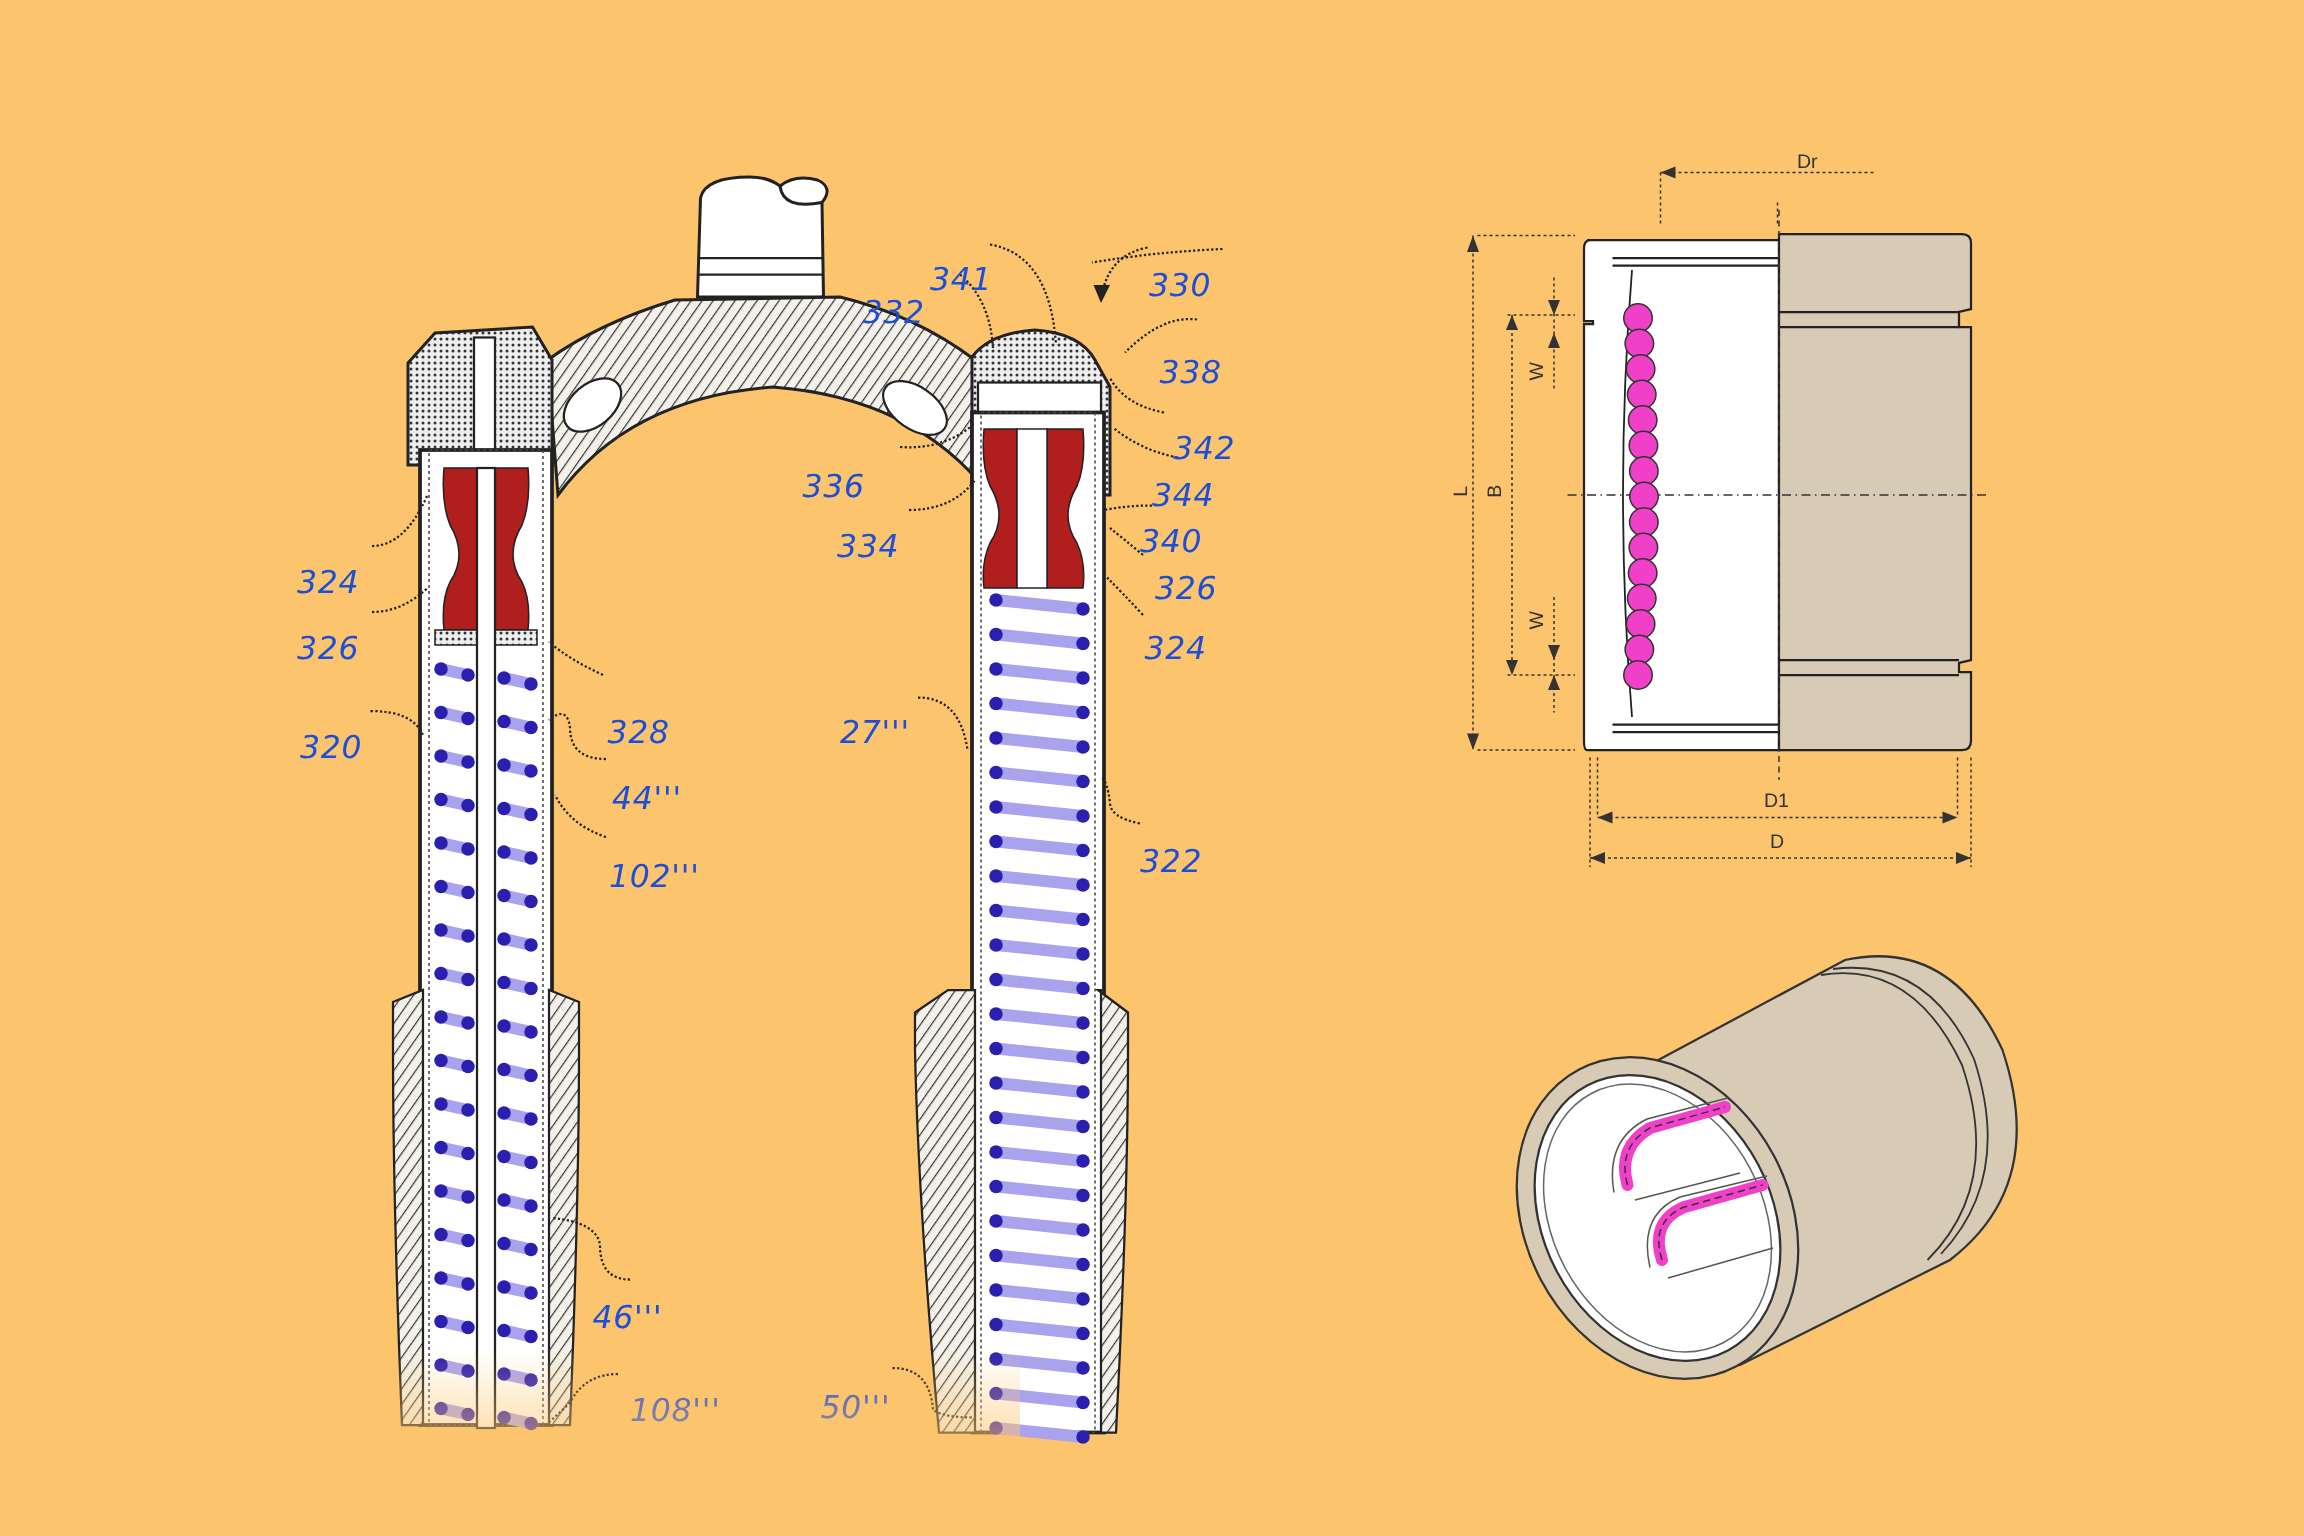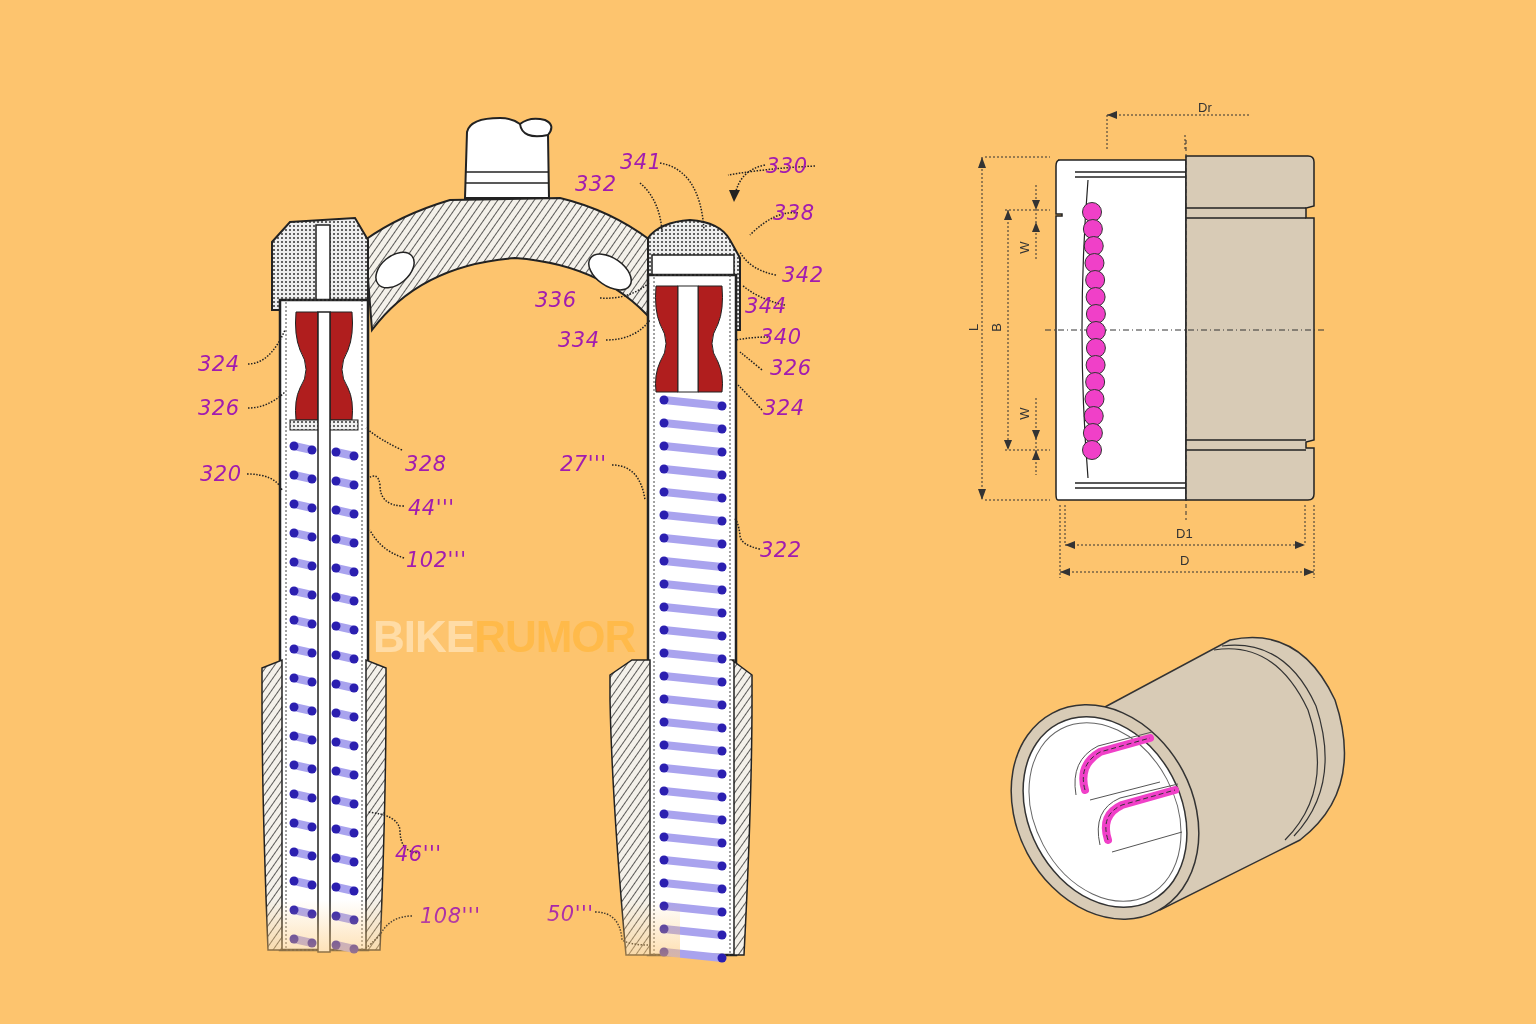--- a/index.html
+++ b/index.html
@@ -1,19 +1,19 @@
 <!DOCTYPE html>
 <html><head>
 <meta charset="utf-8">
 <style>
   html, body { margin:0; padding:0; }
   body { width:1536px; height:1024px; background:#FDC46E; overflow:hidden; position:relative; font-family:"Liberation Sans", sans-serif; }
   .stage { position:absolute; left:0; top:0; width:1536px; height:1024px; }
   svg { position:absolute; left:0; top:0; }
-  .lbl { position:absolute; font-family:"DejaVu Sans", sans-serif; font-style:italic; font-size:21px; color:#a21caf; letter-spacing:0.5px; white-space:nowrap; }
+  .lbl { position:absolute; font-family:"DejaVu Sans", sans-serif; font-style:italic; font-size:21px; color:#1d4ed8; letter-spacing:0.5px; white-space:nowrap;margin-top:24px; }
   .dim { position:absolute; font-family:"Liberation Sans", sans-serif; font-size:13px; color:#333; white-space:nowrap; }
   .vert { transform:rotate(-90deg); transform-origin:center; }
   .wm { position:absolute; left:373px; top:612px; font-family:"Liberation Sans", sans-serif; font-weight:bold; font-size:44px; letter-spacing:-1px; }
   .wm .a { color:#FFDCA6; }
   .wm .b { color:#FFBA4A; }
   .fade { position:absolute; left:230px; top:900px; width:450px; height:124px; background:linear-gradient(to bottom, rgba(253,196,110,0) 0%, rgba(253,196,110,1) 85%); }
 </style>
 </head>
 <body>
 
@@ -383,36 +383,35 @@
 <span class="lbl" style="left:200px;top:462px">320</span>
 <span class="lbl" style="left:405px;top:452px">328</span>
 <span class="lbl" style="left:408px;top:496px">44'''</span>
 <span class="lbl" style="left:406px;top:548px">102'''</span>
 <span class="lbl" style="left:395px;top:842px">46'''</span>
 <span class="lbl" style="left:420px;top:904px">108'''</span>
 
 <span class="lbl" style="left:620px;top:150px">341</span>
 <span class="lbl" style="left:766px;top:154px">330</span>
 <span class="lbl" style="left:575px;top:172px">332</span>
-<span class="lbl" style="left:773px;top:201px">338</span>
+<span class="lbl" style="left:773px;top:212px">338</span>
 <span class="lbl" style="left:782px;top:263px">342</span>
-<span class="lbl" style="left:745px;top:294px">344</span>
+<span class="lbl" style="left:768px;top:294px">344</span>
 <span class="lbl" style="left:535px;top:288px">336</span>
 <span class="lbl" style="left:558px;top:328px">334</span>
 <span class="lbl" style="left:760px;top:325px">340</span>
 <span class="lbl" style="left:770px;top:356px">326</span>
 <span class="lbl" style="left:763px;top:396px">324</span>
 <span class="lbl" style="left:560px;top:452px">27'''</span>
 <span class="lbl" style="left:760px;top:538px">322</span>
 <span class="lbl" style="left:547px;top:902px">50'''</span>
 
 <span class="dim" style="left:1198px;top:100px">Dr</span>
 <span class="dim vert" style="left:970px;top:320px">L</span>
 <span class="dim vert" style="left:992px;top:320px">B</span>
 <span class="dim vert" style="left:1018px;top:240px">W</span>
 <span class="dim vert" style="left:1018px;top:406px">W</span>
 <span class="dim" style="left:1176px;top:526px">D1</span>
 <span class="dim" style="left:1180px;top:553px">D</span>
 
-<div class="wm"><span class="a">BIKE</span><span class="b">RUMOR</span></div>
 
 <div class="fade"></div>
 </div>
 
 </body></html>

